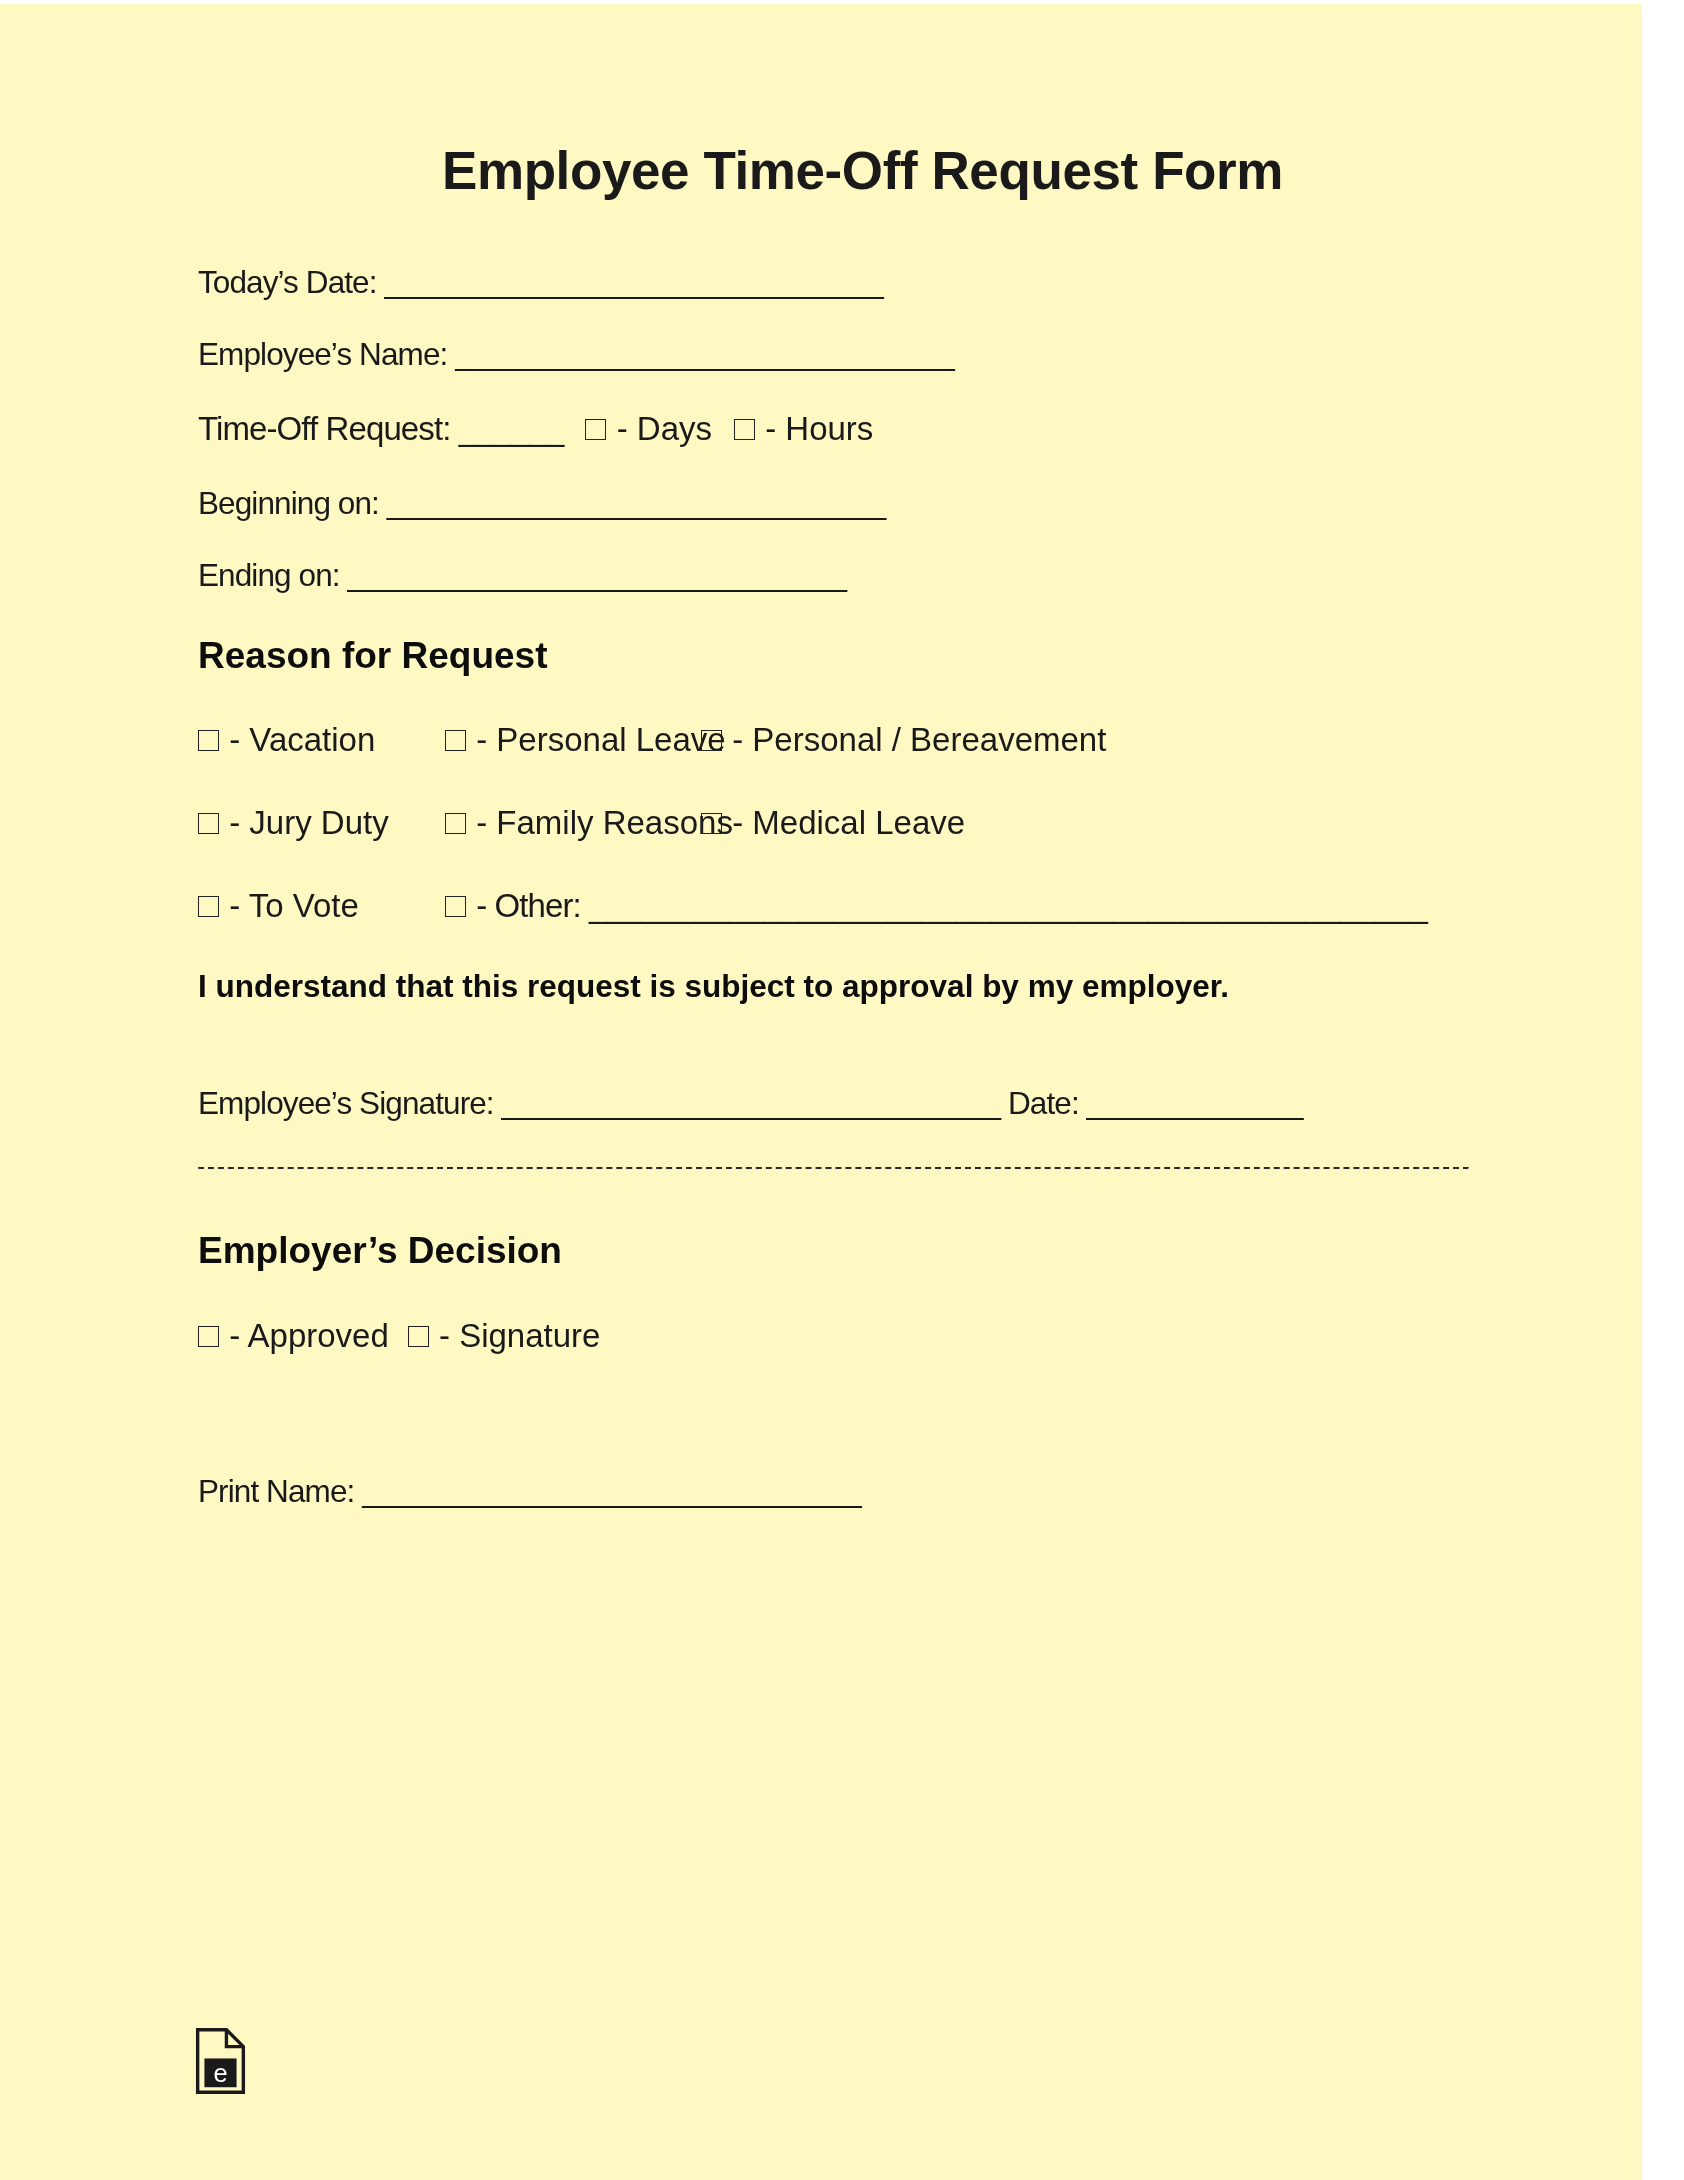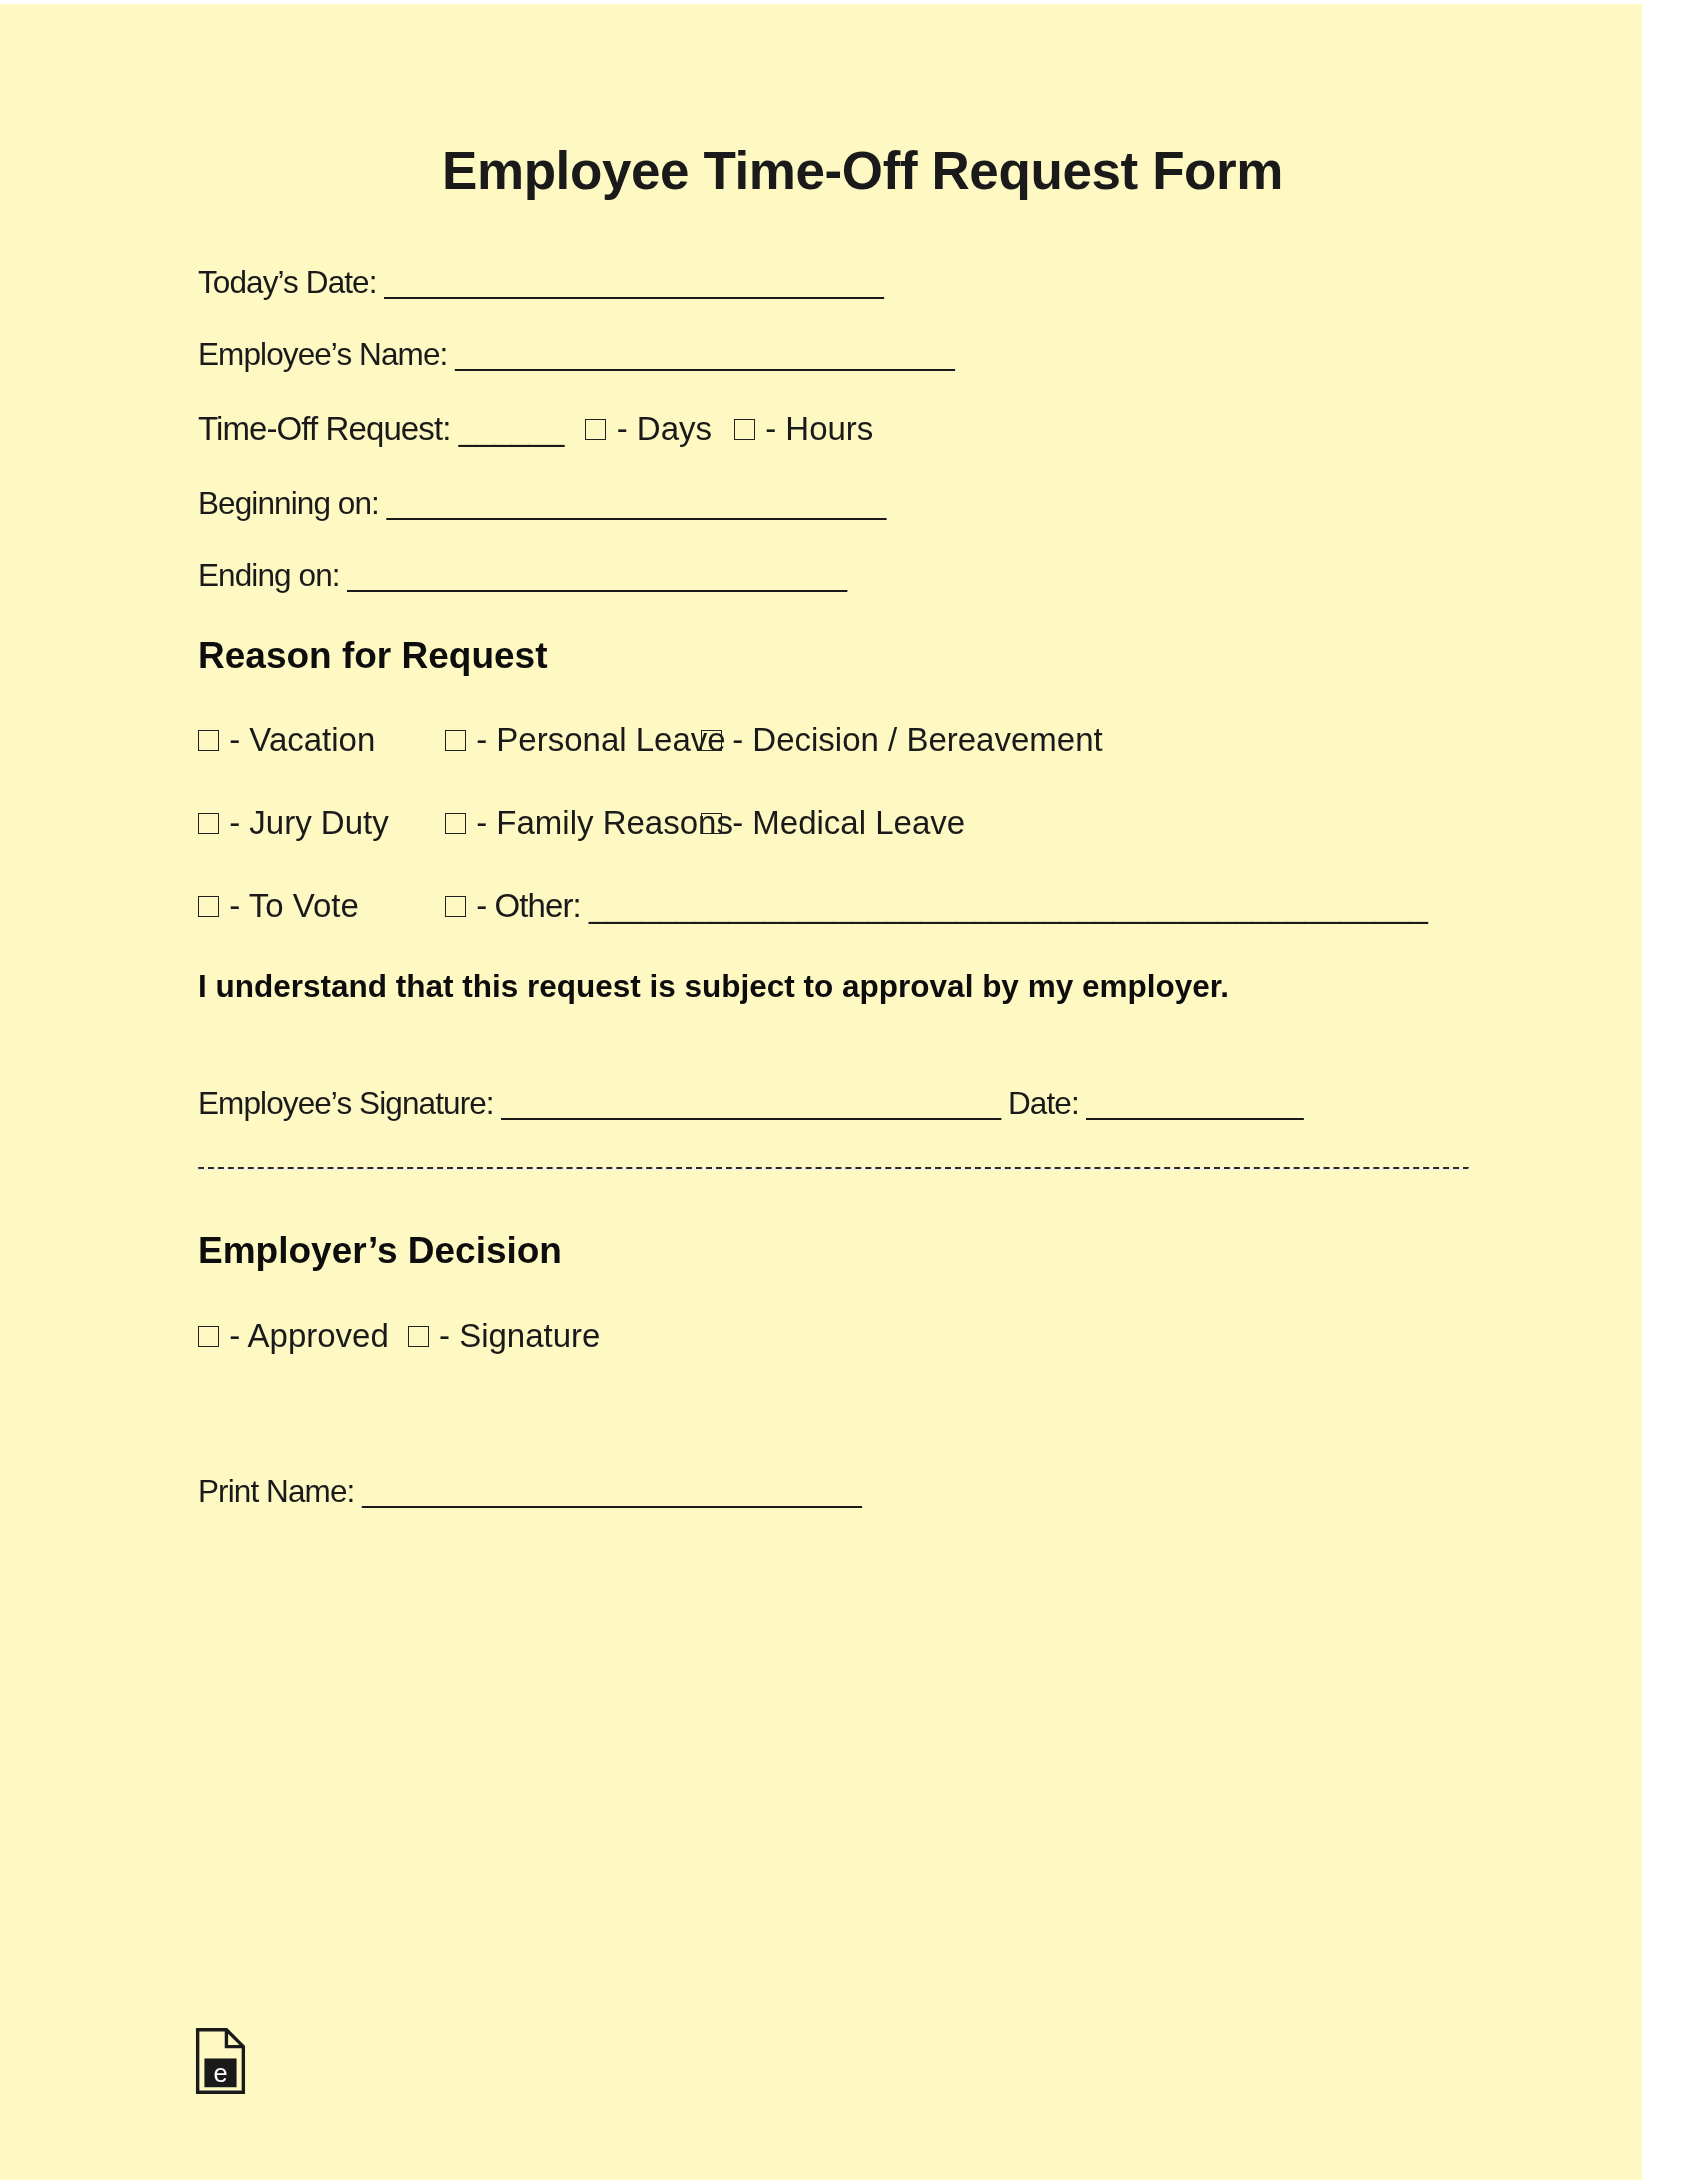--- a/index.html
+++ b/index.html
@@ -156,21 +156,21 @@
       <span class="col-a">
         <span class="cb"></span>
         <span class="cb-text">- Vacation</span>
       </span>
       <span class="col-b">
         <span class="cb"></span>
         <span class="cb-text">- Personal Leave</span>
       </span>
       <span class="col-c">
         <span class="cb"></span>
-        <span class="cb-text">- Decision / Bereavement</span>
+        <span class="cb-text">- Personal / Bereavement</span>
       </span>
     </div>
 
     <div style="height:45px"></div>
 
     <div class="check-row">
       <span class="col-a">
         <span class="cb"></span>
         <span class="cb-text">- Jury Duty</span>
       </span>

